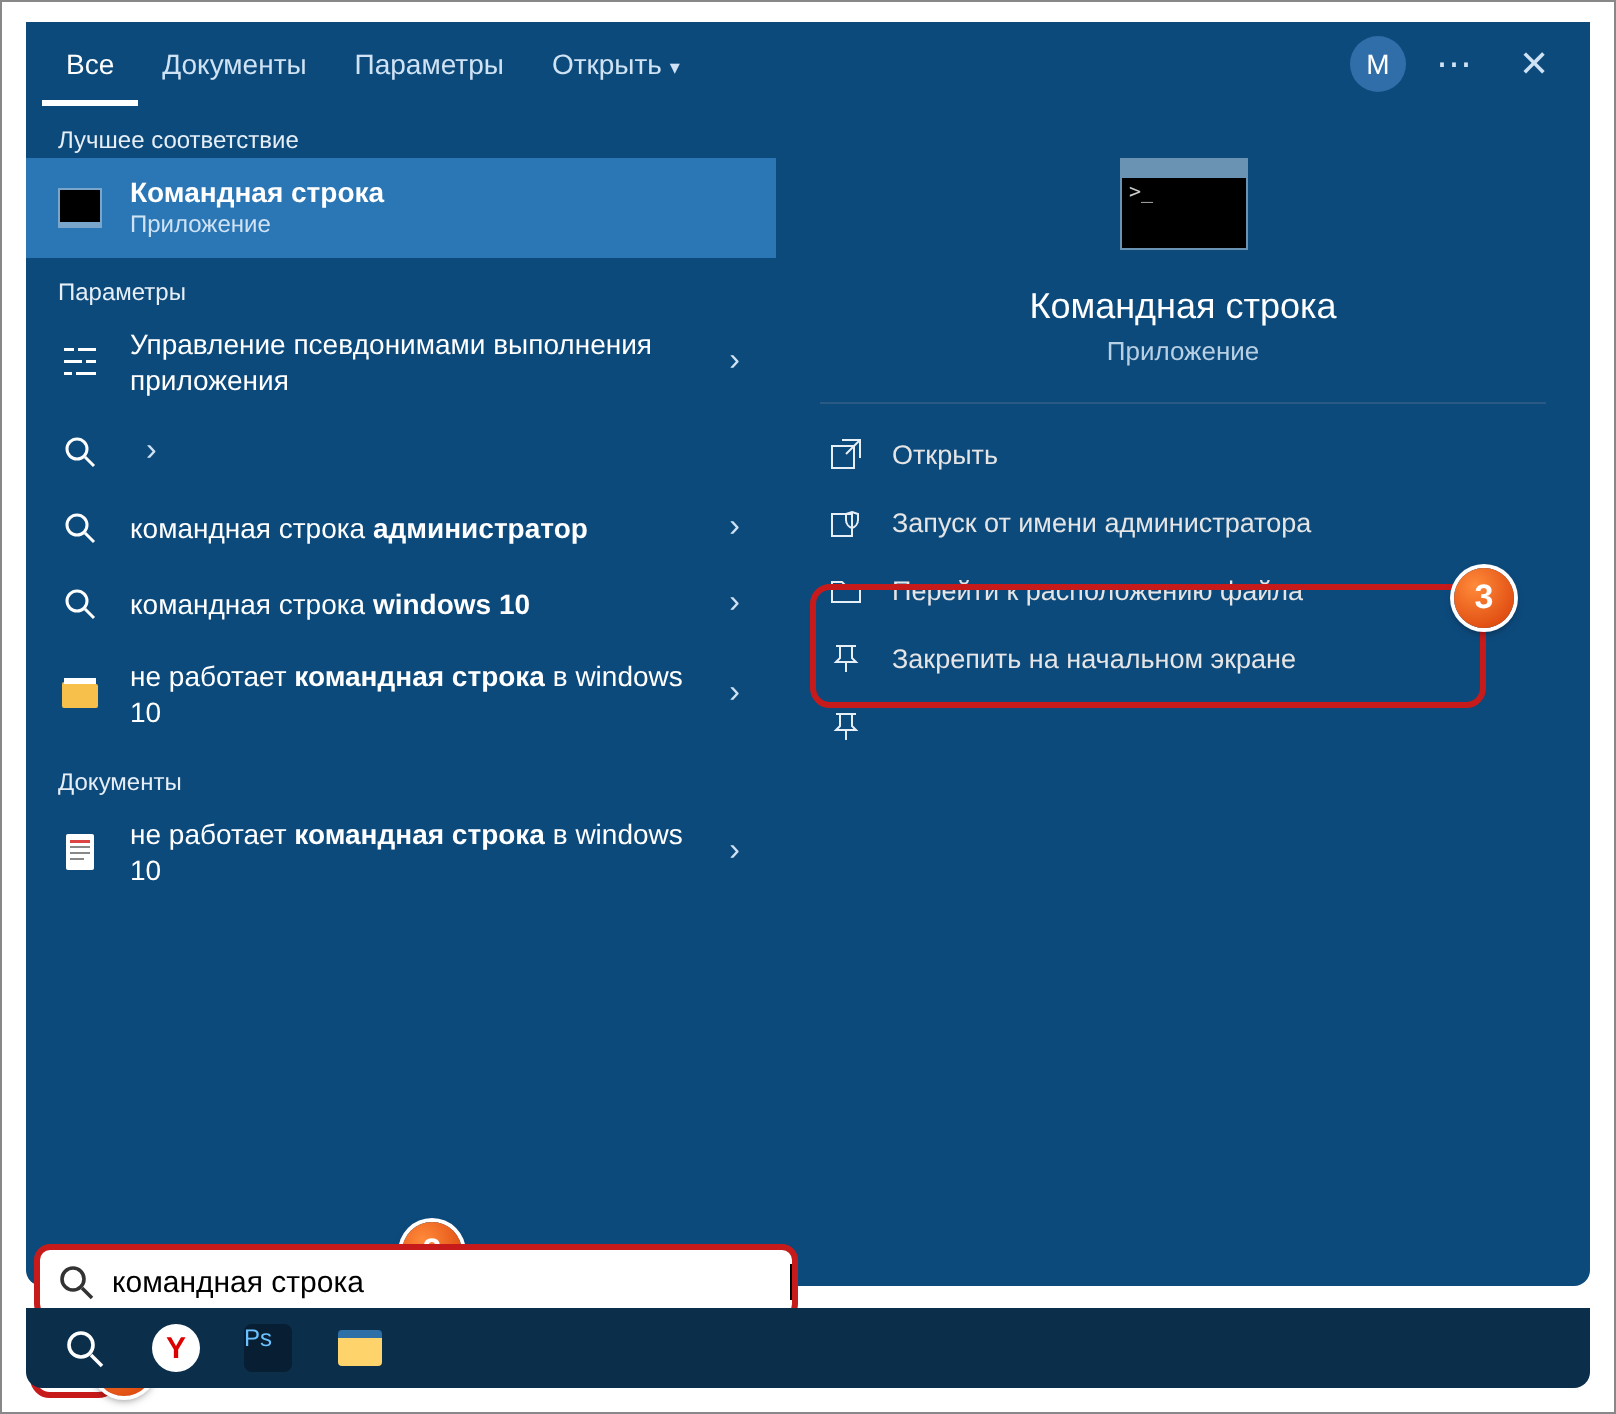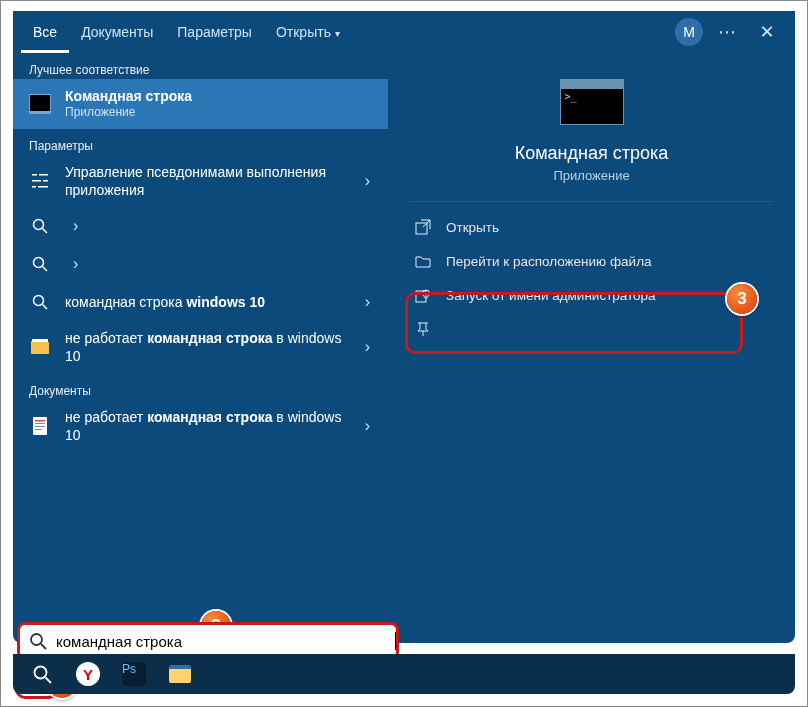--- a/index.html
+++ b/index.html
@@ -117,20 +117,21 @@
             </div>
           <div class="chev-r">›</div>
         </div>
         <div class="result">
           <div class="ico">
               <svg width="16" height="16" viewBox="0 0 16 16">
                 <circle cx="6.5" cy="6.5" r="5" stroke="#fff" stroke-width="1.5" fill="none"></circle>
                 <line x1="10.5" y1="10.5" x2="15" y2="15" stroke="#fff" stroke-width="1.5"></line>
               </svg>
             </div>
+          <div class="txt"><span>командная строка </span><b>администратор</b></div>
           <div class="chev-r">›</div>
         </div>
         <div class="result">
           <div class="ico">
               <svg width="16" height="16" viewBox="0 0 16 16">
                 <circle cx="6.5" cy="6.5" r="5" stroke="#fff" stroke-width="1.5" fill="none"></circle>
                 <line x1="10.5" y1="10.5" x2="15" y2="15" stroke="#fff" stroke-width="1.5"></line>
               </svg>
             </div>
           <div class="txt"><span>командная строка </span><b>windows 10</b></div>
@@ -180,33 +181,41 @@
                   <rect x="1" y="4" width="11" height="11" stroke="#e6eef6" fill="none"></rect>
                   <path d="M6 1 h9 v9" stroke="#e6eef6" fill="none"></path>
                   <path d="M15 1 L8 8" stroke="#e6eef6"></path>
                 </svg>
               </div>
             <span>Открыть</span>
           </div>
           <div class="action">
             <div class="aico">
                 <svg width="16" height="16" viewBox="0 0 16 16">
-                  <path d="M1 4 h5 l2 2 h7 v8 h-14 z" stroke="#e6eef6" fill="none"></path>
-                </svg>
-              </div>
-            <span>Перейти к расположению файла</span>
-          </div>
-          <div class="action">
-            <div class="aico">
-                <svg width="16" height="16" viewBox="0 0 16 16">
                   <rect x="1" y="4" width="10" height="11" stroke="#e6eef6" fill="none"></rect>
                   <path d="M11 3 l3 1 v3 c0 2 -1.5 3.5 -3 4 c-1.5 -0.5 -3 -2 -3 -4 v-3 z" stroke="#e6eef6" fill="none"></path>
                 </svg>
               </div>
             <span>Запуск от имени администратора</span>
+          </div>
+          <div class="action">
+            <div class="aico">
+                <svg width="16" height="16" viewBox="0 0 16 16">
+                  <path d="M1 4 h5 l2 2 h7 v8 h-14 z" stroke="#e6eef6" fill="none"></path>
+                </svg>
+              </div>
+            <span>Перейти к расположению файла</span>
+          </div>
+          <div class="action">
+            <div class="aico">
+                <svg width="16" height="16" viewBox="0 0 16 16">
+                  <path d="M3 2 h10 M5 2 v6 l-2 2 h10 l-2 -2 v-6 M8 10 v5" stroke="#e6eef6" fill="none"></path>
+                </svg>
+              </div>
+            <span>Закрепить на начальном экране</span>
           </div>
           <div class="action">
             <div class="aico">
                 <svg width="16" height="16" viewBox="0 0 16 16">
                   <path d="M3 2 h10 M5 2 v6 l-2 2 h10 l-2 -2 v-6 M8 10 v5" stroke="#e6eef6" fill="none"></path>
                 </svg>
               </div>
           </div>
         </div>
       </div>

